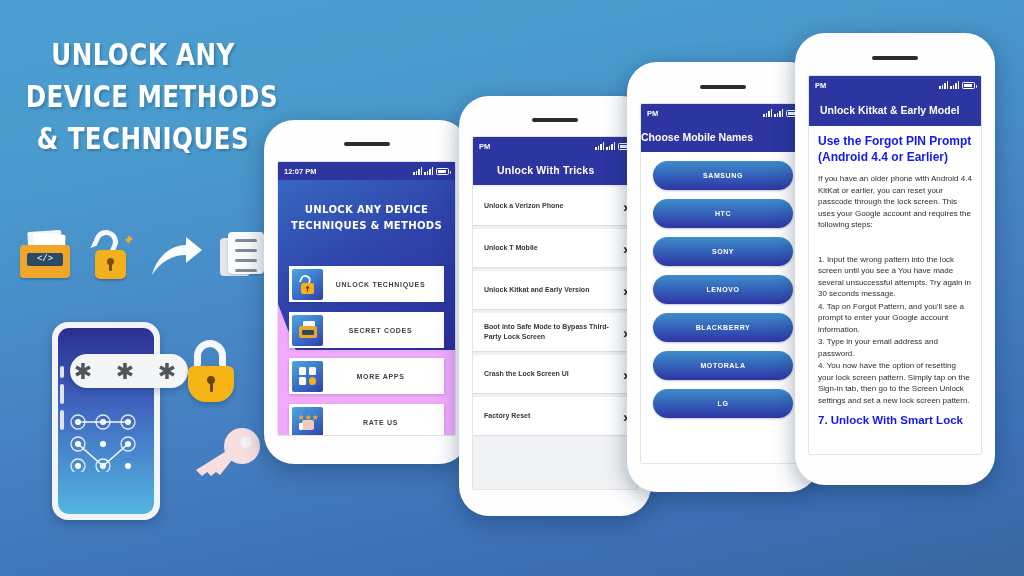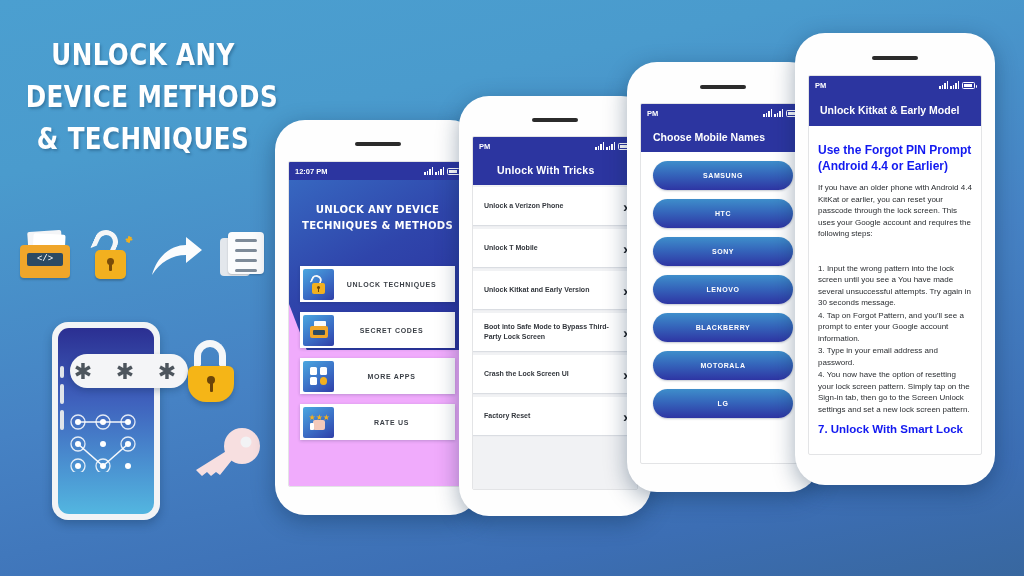--- a/index.html
+++ b/index.html
@@ -196,21 +196,21 @@
   }
   .batt:after { content:""; position:absolute; right:-3px; top:2px; width:1.5px; height:3px; background:#fff; border-radius:0 1px 1px 0; }
   .batt b { position:absolute; left:1px; top:1px; bottom:1px; width:70%; background:#fff; display:block; }
 
   .appbar {
     background: #2c35a0; color: #ffffff;
     font-weight: bold; display: flex; align-items: center;
   }
 
   
-  #p1 { left: 275px; top: 120px; width: 205px; height: 395px; }
+  #p1 { left: 264px; top: 120px; width: 205px; height: 344px; }
   #p1 .speaker { top: 22px; }
   #p1 .viewport { left: 13px; top: 41px; right: 13px; bottom: 28px; border-radius: 2px; }
   #p1 .home {
     position: absolute; left:0; right:0; top:18px; bottom:0;
     background: #f0abfc;
   }
   #p1 .hero {
     position: absolute; left:0; right:0; top:0; height: 170px;
     background: linear-gradient(150deg, #3767c0 0%, #2f45ab 45%, #2a2f9c 100%);
     clip-path: polygon(0 0, 100% 0, 100% 100%, 100% 100%, 10% 100%, 0 73%);
@@ -276,36 +276,36 @@
     padding: 6px 9px 6px 11px; margin-bottom: 4px;
     box-shadow: 0 1px 1px rgba(20,40,70,.10);
   }
   .listrow .txt { font-size: 7px; font-weight: bold; color: #32363c; line-height: 10px; }
   .chev { font-size: 15px; color: #1d1f22; font-weight: bold; line-height: 1; }
 
   
   #p3 { left: 627px; top: 62px; width: 192px; height: 430px; }
   #p3 .speaker { top: 23px; }
   #p3 .viewport { left: 13px; top: 41px; right: 13px; bottom: 28px; border-radius: 2px; }
-  #p3 .appbar { height: 30px; padding-left: 12px; font-size: 10.5px; }
+  #p3 .appbar { height: 30px; font-size: 10.5px; }
   #p3 .brands { padding: 9px 12px 0 12px; }
   .brandbtn {
     height: 29px; margin-bottom: 9px; border-radius: 16px;
     background: linear-gradient(180deg, #3e8ecb 0%, #3566bb 45%, #2e35a3 100%);
     color: #ffffff; font-size: 7px; font-weight: bold; letter-spacing: .6px;
     display: flex; align-items: center; justify-content: center;
     box-shadow: 0 1px 2px rgba(20,40,70,.25);
   }
 
   
   #p4 { left: 795px; top: 33px; width: 200px; height: 452px; }
   #p4 .speaker { top: 23px; }
   #p4 .viewport { left: 13px; top: 42px; right: 13px; bottom: 30px; border-radius: 2px; }
   #p4 .appbar { height: 32px; padding-left: 11px; font-size: 10.5px; }
-  #p4 .doc { padding: 16px 9px 0 9px; }
+  #p4 .doc { padding: 7px 9px 0 9px; }
   #p4 .doc h2 {
     color: #1219f0; font-size: 12px; font-weight: bold; line-height: 16px;
     margin-bottom: 8px;
   }
   #p4 .doc p { color: #2a2d31; font-size: 8px; line-height: 11.5px; margin-bottom: 23px; }
   #p4 .doc .steps { list-style: none; }
   #p4 .doc .steps li { color: #2a2d31; font-size: 8px; line-height: 11.5px; margin-bottom: 1px; }
   #p4 .doc .nextlink {
     color: #1219f0; font-size: 11.5px; font-weight: bold; margin-top: 8px;
   }

